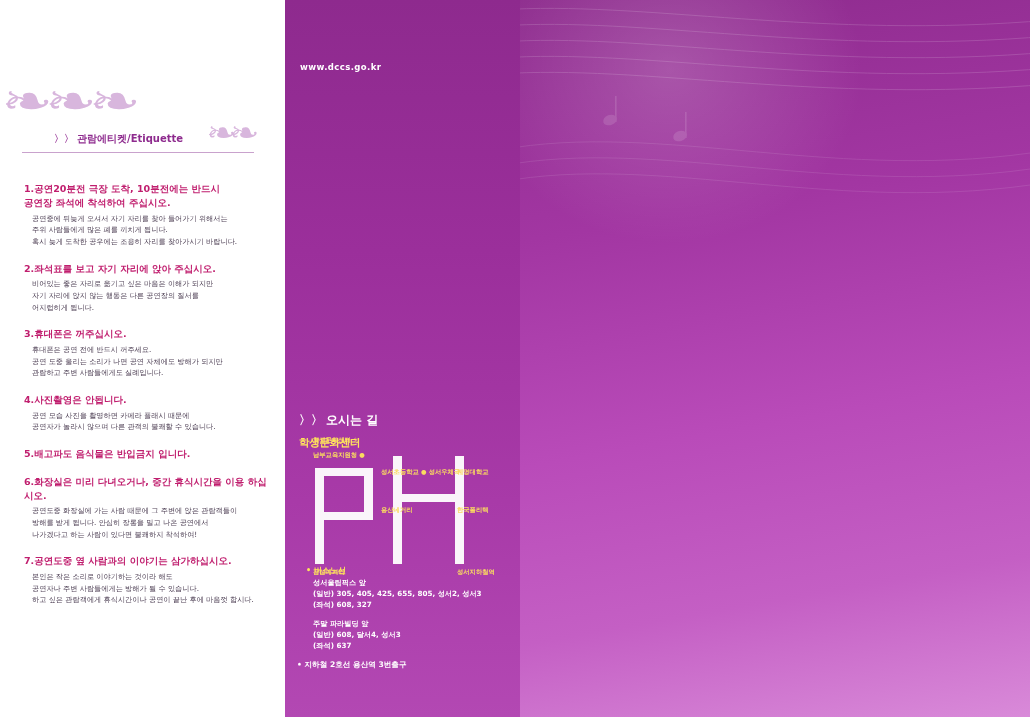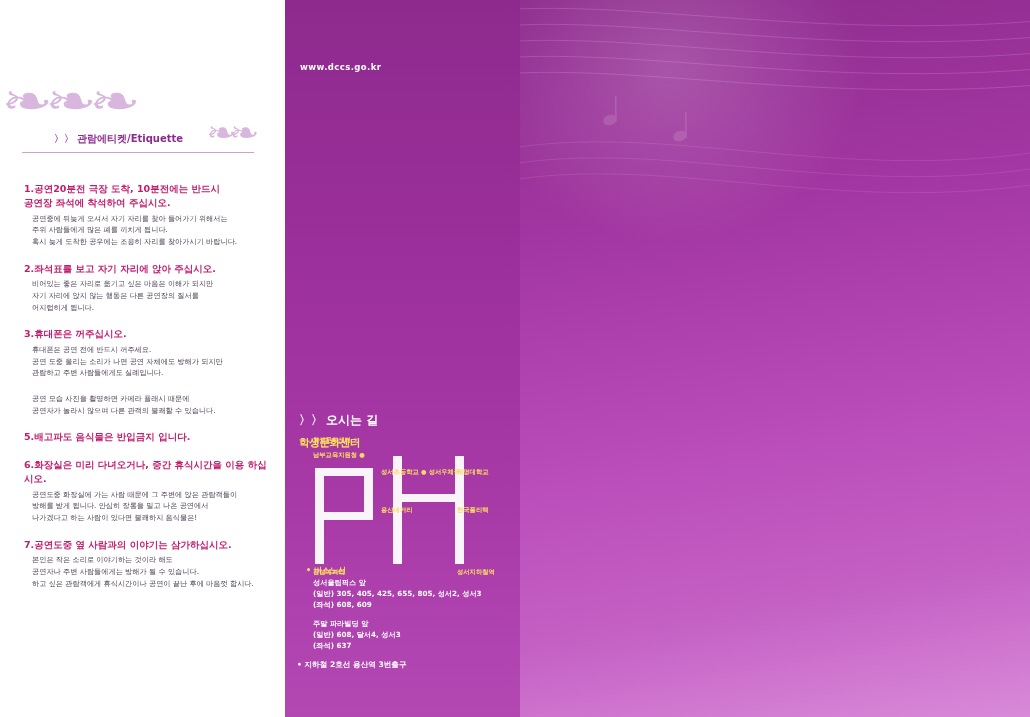--- a/index.html
+++ b/index.html
@@ -146,34 +146,35 @@
         </div>
         <div class="etq-item">
           <div class="etq-head" style="white-space: pre-line;">3.휴대폰은 꺼주십시오.</div>
           <div class="etq-body">
             <div>휴대폰은 공연 전에 반드시 꺼주세요.</div>
             <div>공연 도중 울리는 소리가 나면 공연 자체에도 방해가 되지만</div>
             <div>관람하고 주변 사람들에게도 실례입니다.</div>
           </div>
         </div>
         <div class="etq-item">
+          <div class="etq-head" style="white-space: pre-line;">4.사진촬영은 안됩니다.</div>
           <div class="etq-body">
             <div>공연 모습 사진을 촬영하면 카메라 플래시 때문에</div>
             <div>공연자가 놀라시 않으며 다른 관객의 불쾌할 수 있습니다.</div>
           </div>
         </div>
         <div class="etq-item">
           <div class="etq-head" style="white-space: pre-line;">5.배고파도 음식물은 반입금지 입니다.</div>
         </div>
         <div class="etq-item">
           <div class="etq-head" style="white-space: pre-line;">6.화장실은 미리 다녀오거나, 중간 휴식시간을 이용 하십시오.</div>
           <div class="etq-body">
             <div>공연도중 화장실에 가는 사람 때문에 그 주변에 앉은 관람객들이</div>
             <div>방해를 받게 됩니다. 안심히 장롱을 밀고 나온 공연에서</div>
-            <div>나가겠다고 하는 사람이 있다면 불쾌하지 음식물은!</div>
+            <div>나가겠다고 하는 사람이 있다면 불쾌하지 착석하여!</div>
           </div>
         </div>
         <div class="etq-item">
           <div class="etq-head" style="white-space: pre-line;">7.공연도중 옆 사람과의 이야기는 삼가하십시오.</div>
           <div class="etq-body">
             <div>본인은 작은 소리로 이야기하는 것이라 해도</div>
             <div>공연자나 주변 사람들에게는 방해가 될 수 있습니다.</div>
             <div>하고 싶은 관람객에게 휴식시간이나 공연이 끝난 후에 마음껏 합시다.</div>
           </div>
         </div>
@@ -204,21 +205,21 @@
       <div class="glyph-label gl6">한국폴리텍</div>
       <div class="glyph-label gl7">감삼네거리</div>
       <div class="glyph-label gl8">성서지하철역</div>
     </div>
 
     <div class="mid-bus" id="bus-list">
         <div class="bus-grp">
           <div class="bus-head">• 버스노선</div>
           <div class="bus-line">성서울림픽스 앞</div>
           <div class="bus-sub">(일반) 305, 405, 425, 655, 805, 성서2, 성서3</div>
-          <div class="bus-sub">(좌석) 608, 609</div>
+          <div class="bus-sub">(좌석) 608, 327</div>
         </div>
         <div class="bus-grp">
           <div class="bus-line">주말 파라빌딩 앞</div>
           <div class="bus-sub">(일반) 608, 달서4, 성서3</div>
           <div class="bus-sub">(좌석) 637</div>
         </div>
       </div>
     <div class="mid-subway">• 지하철 2호선 용산역 3번출구</div>
   </div>
 

